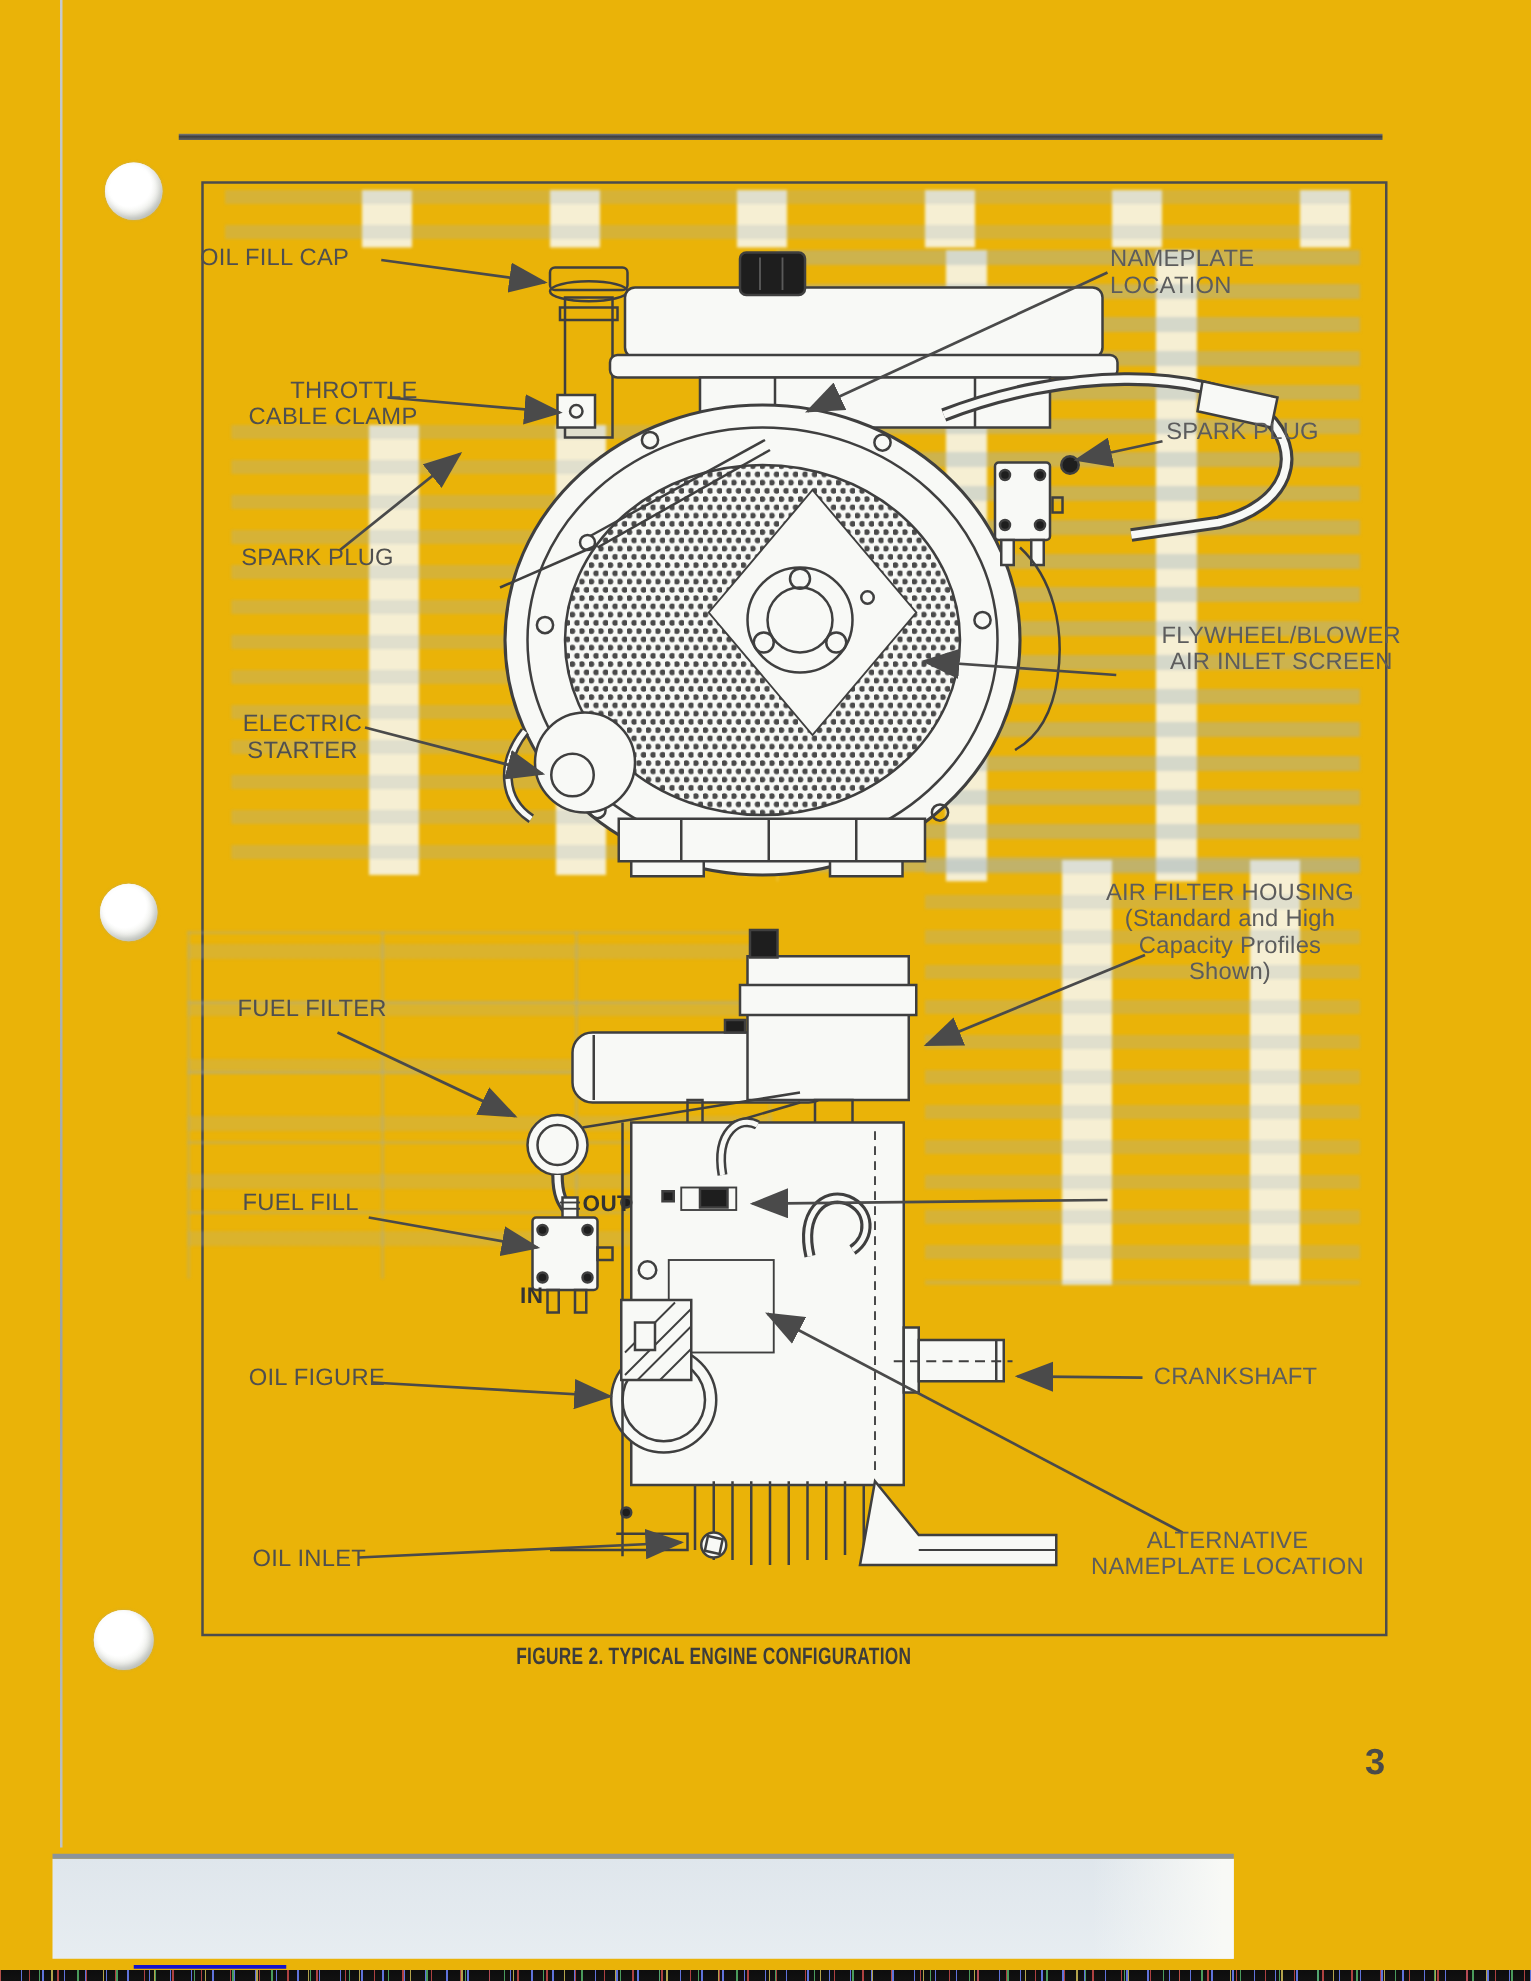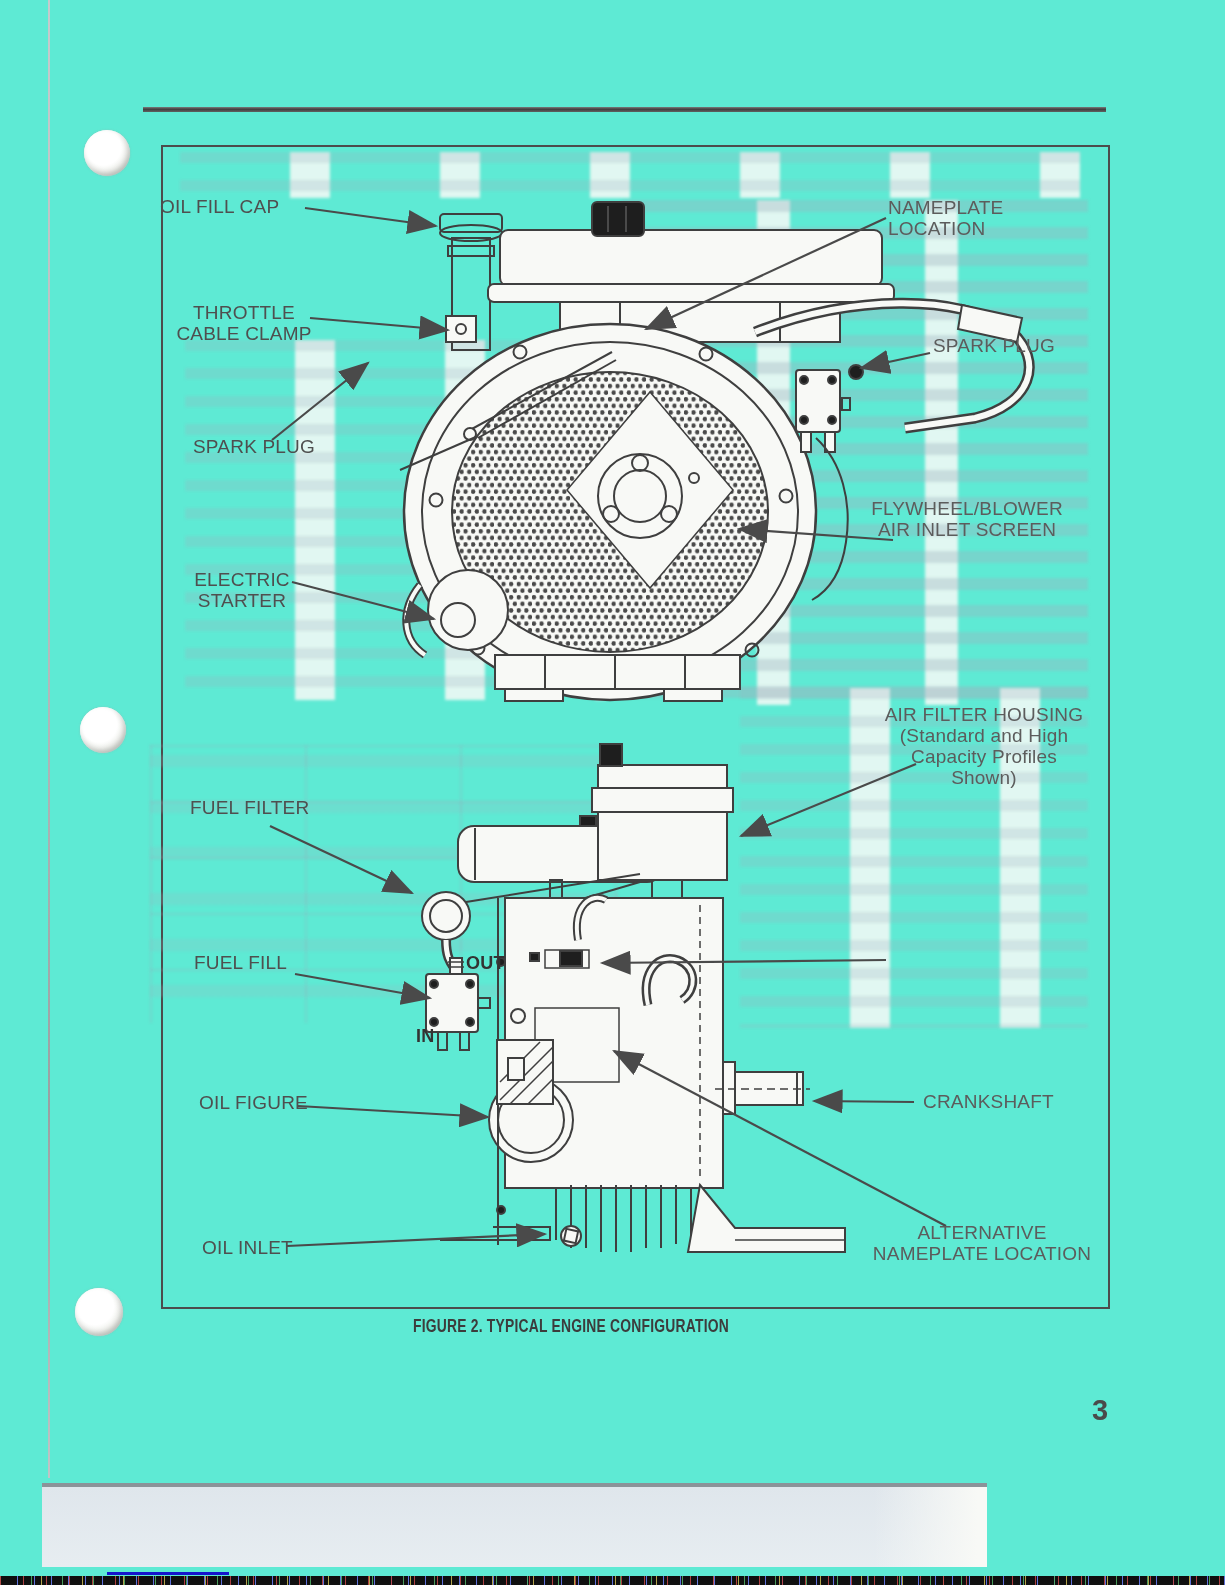--- a/index.html
+++ b/index.html
@@ -1,16 +1,16 @@
 <!DOCTYPE html>
 <html><head>
 <meta charset="utf-8">
 <style>
   html,body{margin:0;padding:0;background:#f8f9f6;}
-  .page{position:relative;width:1225px;height:1585px;background:#5eead4;overflow:hidden;
+  .page{position:relative;width:1225px;height:1585px;background:#eab308;overflow:hidden;
         font-family:"Liberation Sans", sans-serif;}
   
   .edge-line{position:absolute;left:48px;top:0;width:2px;height:1478px;
              background:linear-gradient(180deg,#c6cacc 0%,#b4babc 45%,#9aa0a2 75%,#c0c4c6 100%);}
   
   .hole{position:absolute;border-radius:50%;
         background:radial-gradient(circle at 42% 38%, #ffffff 0 45%, #f1f2ee 62%, #d9dcd6 80%, #b9bfba 100%);
         box-shadow:inset -2px -3px 5px rgba(140,145,140,.45), inset 2px 3px 4px rgba(255,255,255,.9), 0 0 2px rgba(170,174,170,.6);}
   #hole1{left:84px;top:130px;width:46px;height:46px;}
   #hole2{left:80px;top:707px;width:46px;height:46px;}
@@ -31,30 +31,30 @@
   .bleed-table{background-image:
       repeating-linear-gradient(180deg, rgba(150,170,185,.30) 0 2px, rgba(0,0,0,0) 2px 56px),
       repeating-linear-gradient(90deg, rgba(150,170,185,.30) 0 2px, rgba(0,0,0,0) 2px 155px),
       repeating-linear-gradient(180deg, rgba(158,177,190,.20) 10px, rgba(158,177,190,.20) 22px, rgba(0,0,0,0) 22px 56px);}
   
   .co{position:absolute;font-size:19px;line-height:21px;color:#4f4f4f;letter-spacing:.2px;
       white-space:pre-line;}
   .co.center{text-align:center;}
   .co.rightcol{color:#5c5c5c;}
   #co-oil-fill-cap{left:160px;top:196px;width:150px;}
-  #co-throttle{left:154px;top:302px;width:180px;}
+  #co-throttle{left:154px;top:302px;width:180px;text-align:right;}
   #co-spark-left{left:193px;top:436px;width:160px;}
   #co-electric{left:152px;top:569px;width:180px;}
   #co-fuel-filter{left:190px;top:797px;width:160px;}
   #co-fuel-pump{left:194px;top:952px;width:160px;}
   #co-oil-filter{left:199px;top:1092px;width:160px;}
   #co-oil-drain{left:202px;top:1237px;width:160px;}
   #co-nameplate{left:888px;top:197px;width:210px;}
   #co-spark-right{left:933px;top:335px;width:160px;}
-  #co-flywheel{left:866px;top:498px;width:202px;}
+  #co-flywheel{left:924px;top:498px;width:202px;}
   #co-air-filter{left:876px;top:704px;width:216px;}
   #co-battery{left:876px;top:923px;width:216px;}
   #co-crankshaft{left:923px;top:1091px;width:160px;}
   #co-alt-nameplate{left:871px;top:1222px;width:222px;}
   .port{position:absolute;font-size:18px;font-weight:bold;color:#333;letter-spacing:.3px;}
   #port-out{left:466px;top:953px;}
   #port-in{left:416px;top:1026px;}
   
   .caption{position:absolute;left:413px;top:1315px;font-size:19px;font-weight:bold;color:#3c3c3c;
            letter-spacing:.3px;transform:scaleX(.73);transform-origin:left center;white-space:nowrap;}

